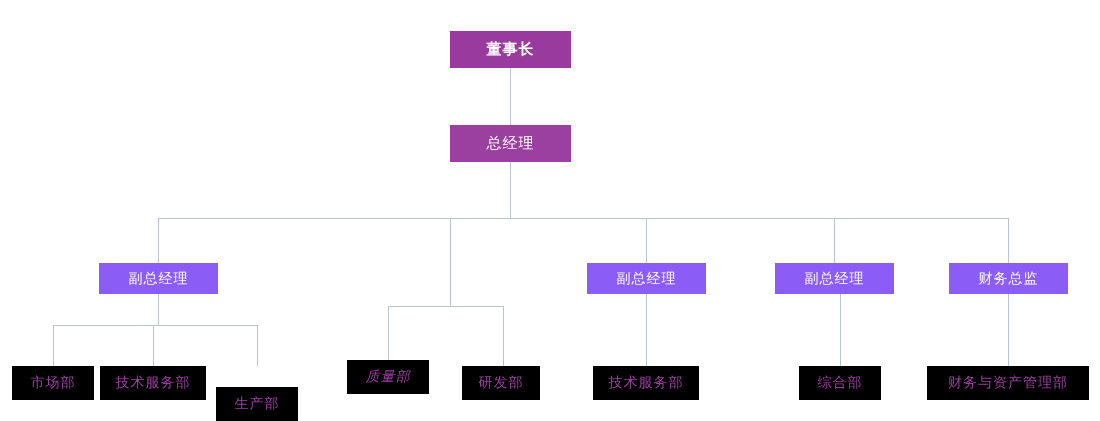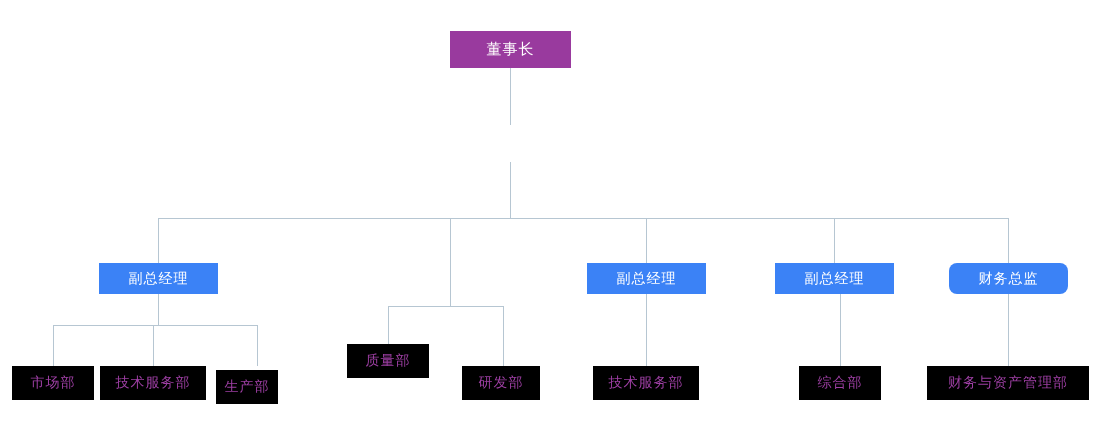--- a/index.html
+++ b/index.html
@@ -24,29 +24,30 @@
     align-items: center;
     justify-content: center;
     white-space: nowrap;
     letter-spacing: 1px;
   }
   .node-l1 {
     background: #993A9E;
     color: #ffffff;
     font-size: 15px;
     height: 37px;
+    font-weight: bold;
   }
   .node-l2 {
     background: #9B3FA0;
     color: #ffffff;
     font-size: 15px;
     height: 37px;
   }
   .node-l3 {
-    background: #3b82f6;
+    background: #8b5cf6;
     color: #ffffff;
     font-size: 14px;
     height: 31px;
   }
   .node-leaf {
     background: #000000;
     color: #9E3FA4;
     font-size: 14px;
     height: 34px;
   }
@@ -91,50 +92,53 @@
   <div class="conn conn-v" style="left:646px; top:294px; height:72px;"></div>
 
   <div class="conn conn-v" style="left:840px; top:294px; height:72px;"></div>
 
   <div class="conn conn-v" style="left:1008px; top:294px; height:72px;"></div>
 
   <div class="node node-l1" style="left:450px; top:31px; width:121px;">
     <span>董事长</span>
   </div>
 
+  <div class="node node-l2" style="left:450px; top:125px; width:121px;">
+    <span>总经理</span>
+  </div>
 
   <div class="node node-l3" style="left:99px; top:263px; width:119px;">
     <span>副总经理</span>
   </div>
 
   <div class="node node-l3" style="left:587px; top:263px; width:119px;">
     <span>副总经理</span>
   </div>
 
   <div class="node node-l3" style="left:775px; top:263px; width:119px;">
     <span>副总经理</span>
   </div>
 
-  <div class="node node-l3" style="left:949px; top:263px; width:119px;border-radius:8px;">
+  <div class="node node-l3" style="left:949px; top:263px; width:119px;">
     <span>财务总监</span>
   </div>
 
   <div class="node node-leaf" style="left:12px; top:366px; width:82px;">
     <span>市场部</span>
   </div>
 
   <div class="node node-leaf" style="left:100px; top:366px; width:106px;">
     <span>技术服务部</span>
   </div>
 
-  <div class="node node-leaf" style="left:216px; top:370px; width:62px;text-align:right;">
+  <div class="node node-leaf" style="left:216px; top:387px; width:82px;text-align:right;">
     <span>生产部</span>
   </div>
 
-  <div class="node node-leaf" style="left:347px; top:344px; width:82px;">
+  <div class="node node-leaf" style="left:347px; top:360px; width:82px;font-style:italic;">
     <span>质量部</span>
   </div>
 
   <div class="node node-leaf" style="left:462px; top:366px; width:78px;">
     <span>研发部</span>
   </div>
 
   <div class="node node-leaf" style="left:593px; top:366px; width:106px;">
     <span>技术服务部</span>
   </div>

